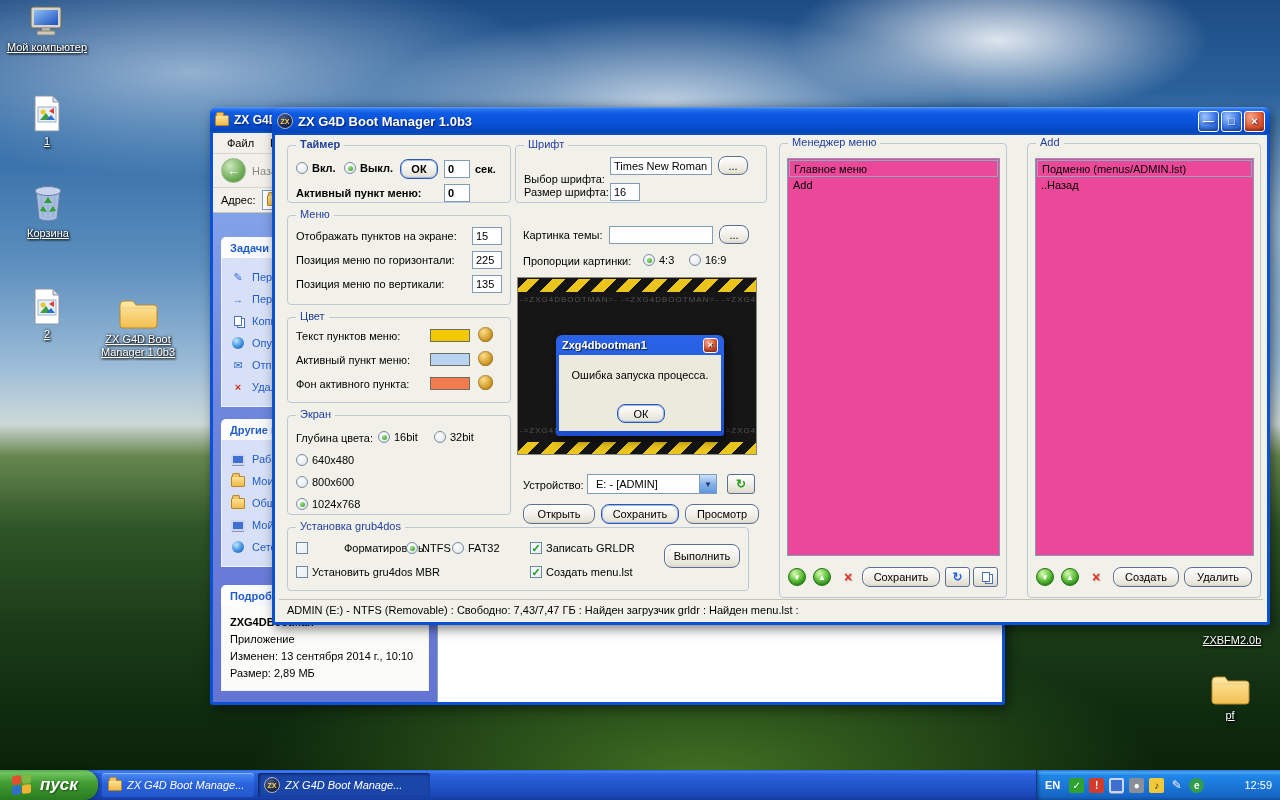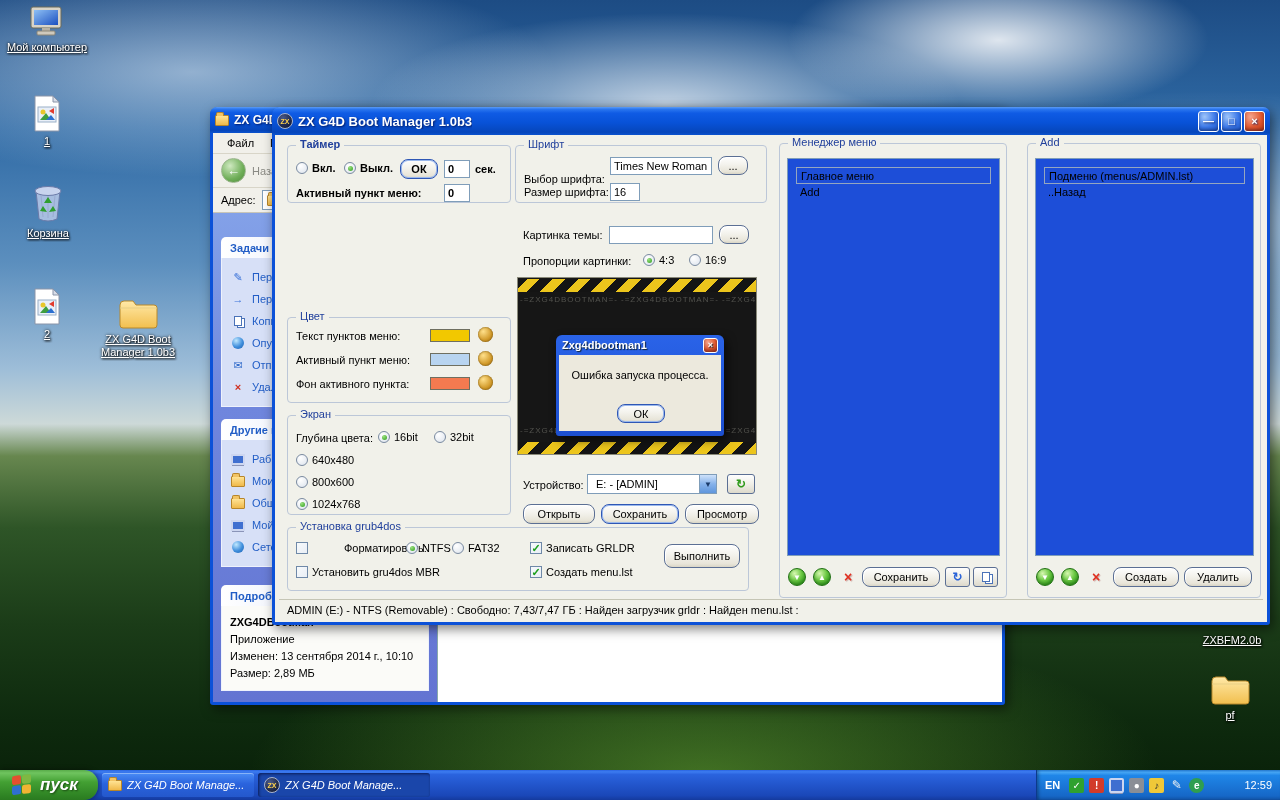--- a/index.html
+++ b/index.html
@@ -50,21 +50,21 @@
   .check i { width:12px; height:12px; border:1px solid #6f89a8; background:linear-gradient(135deg,#f7fafc,#e9eef5);
     display:inline-flex; align-items:center; justify-content:center; font-style:normal; }
   .check.on i::after { content:"✓"; color:#1da01d; font-weight:bold; font-size:11px; line-height:1; }
   .swatch { position:absolute; width:40px; height:13px; border:1px solid #6f6f60; }
   .palette { position:absolute; width:15px; height:15px; border-radius:50%;
     background:radial-gradient(circle at 35% 30%,#ffe08a,#d29a2a 60%,#9a6a12); box-shadow:inset 0 0 2px #6b4a08; }
   .combo { position:absolute; height:20px; background:#fff; border:1px solid #7f9db9; display:flex; align-items:center; }
   .combo .ctxt { flex:1; padding:0 8px; white-space:nowrap; overflow:hidden; }
   .combo .drop { width:17px; align-self:stretch; display:flex; align-items:center; justify-content:center; font-size:8px; color:#1a3a6a;
     background:linear-gradient(180deg,#cfe2fa,#86b2ea 50%,#5f96dd); border-left:1px solid #7f9db9; }
-  .list { position:absolute; background:#1d4ed8; border:1px solid #7f9db9; overflow:hidden; padding:8px; }
+  .list { position:absolute; background:#ec4899; border:1px solid #7f9db9; overflow:hidden; padding:1px; }
   .litem { height:17px; line-height:16px; padding:0 4px; white-space:nowrap; overflow:hidden; }
   .litem.sel { border:1px solid #94a6c0; }
   .rbtn { position:absolute; width:18px; height:18px; border-radius:50%; border:1px solid #1f6f12; color:#fff; font-size:8px;
     display:flex; align-items:center; justify-content:center;
     background:radial-gradient(circle at 35% 28%,#d6f7b0,#6cc944 45%,#2f9a1c 85%); box-shadow:inset 0 -2px 3px rgba(10,60,0,.3); }
   .xbtn { position:absolute; width:18px; height:18px; display:flex; align-items:center; justify-content:center; color:#e03020;
     font-weight:bold; font-size:14px; text-shadow:1px 1px 1px rgba(120,0,0,.3); }
   .ibtn { position:absolute; display:flex; align-items:center; justify-content:center; border:1px solid #5b6f94; border-radius:3px;
     background:linear-gradient(180deg,#fefefe,#f0efe8 50%,#ddd9cb); font-size:12px; }
   .status { position:absolute; left:4px; right:4px; top:464px; height:20px; border-top:1px solid #c5c5b5; display:flex; align-items:center; padding-left:8px; }
@@ -355,20 +355,29 @@
             <i></i>
             <span>Выкл.</span>
           </span>
         <span class="btn def" style="left:112px;top:13px;width:38px;height:20px;">ОК</span>
         <span class="inp" style="left:156px;top:14px;width:26px;">0</span>
         <span class="lbl" style="left:187px;top:17px;">сек.</span>
         <span class="lbl" style="left:8px;top:41px;">Активный пункт меню:</span>
         <span class="inp" style="left:156px;top:38px;width:26px;">0</span>
       </div>
 
+      <div class="grp" style="left:12px;top:80px;width:224px;height:90px;">
+        <span class="cap">Меню</span>
+        <span class="lbl" style="left:8px;top:14px;">Отображать пунктов на экране:</span>
+        <span class="inp" style="left:184px;top:11px;width:30px;">15</span>
+        <span class="lbl" style="left:8px;top:38px;">Позиция меню по горизонтали:</span>
+        <span class="inp" style="left:184px;top:35px;width:30px;">225</span>
+        <span class="lbl" style="left:8px;top:62px;">Позиция меню по вертикали:</span>
+        <span class="inp" style="left:184px;top:59px;width:30px;">135</span>
+      </div>
 
       <div class="grp" style="left:12px;top:182px;width:224px;height:86px;">
         <span class="cap">Цвет</span>
         <span class="lbl" style="left:8px;top:12px;">Текст пунктов меню:</span>
         <span class="swatch" style="left: 142px; top: 11px; background: rgb(242, 200, 0);"></span>
         <span class="palette" style="left:190px;top:9px;"></span>
         <span class="lbl" style="left:8px;top:36px;">Активный пункт меню:</span>
         <span class="swatch" style="left: 142px; top: 35px; background: rgb(184, 212, 240);"></span>
         <span class="palette" style="left:190px;top:33px;"></span>
         <span class="lbl" style="left:8px;top:60px;">Фон активного пункта:</span>

